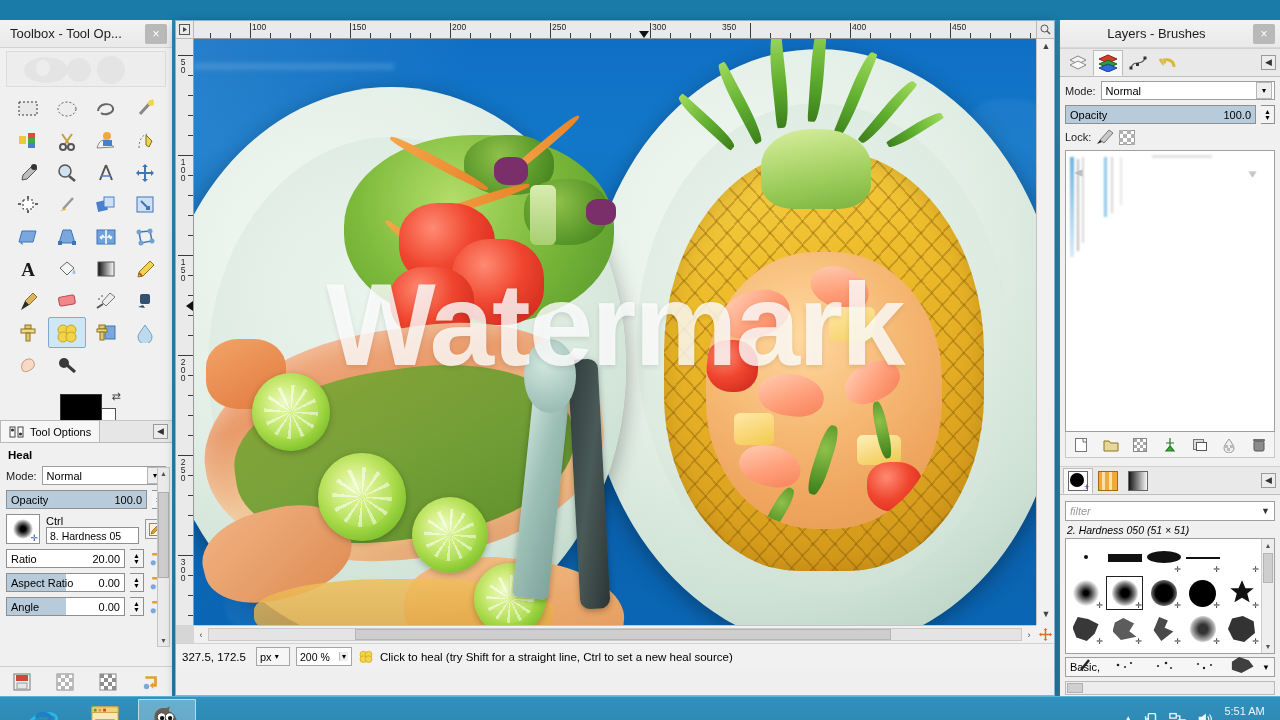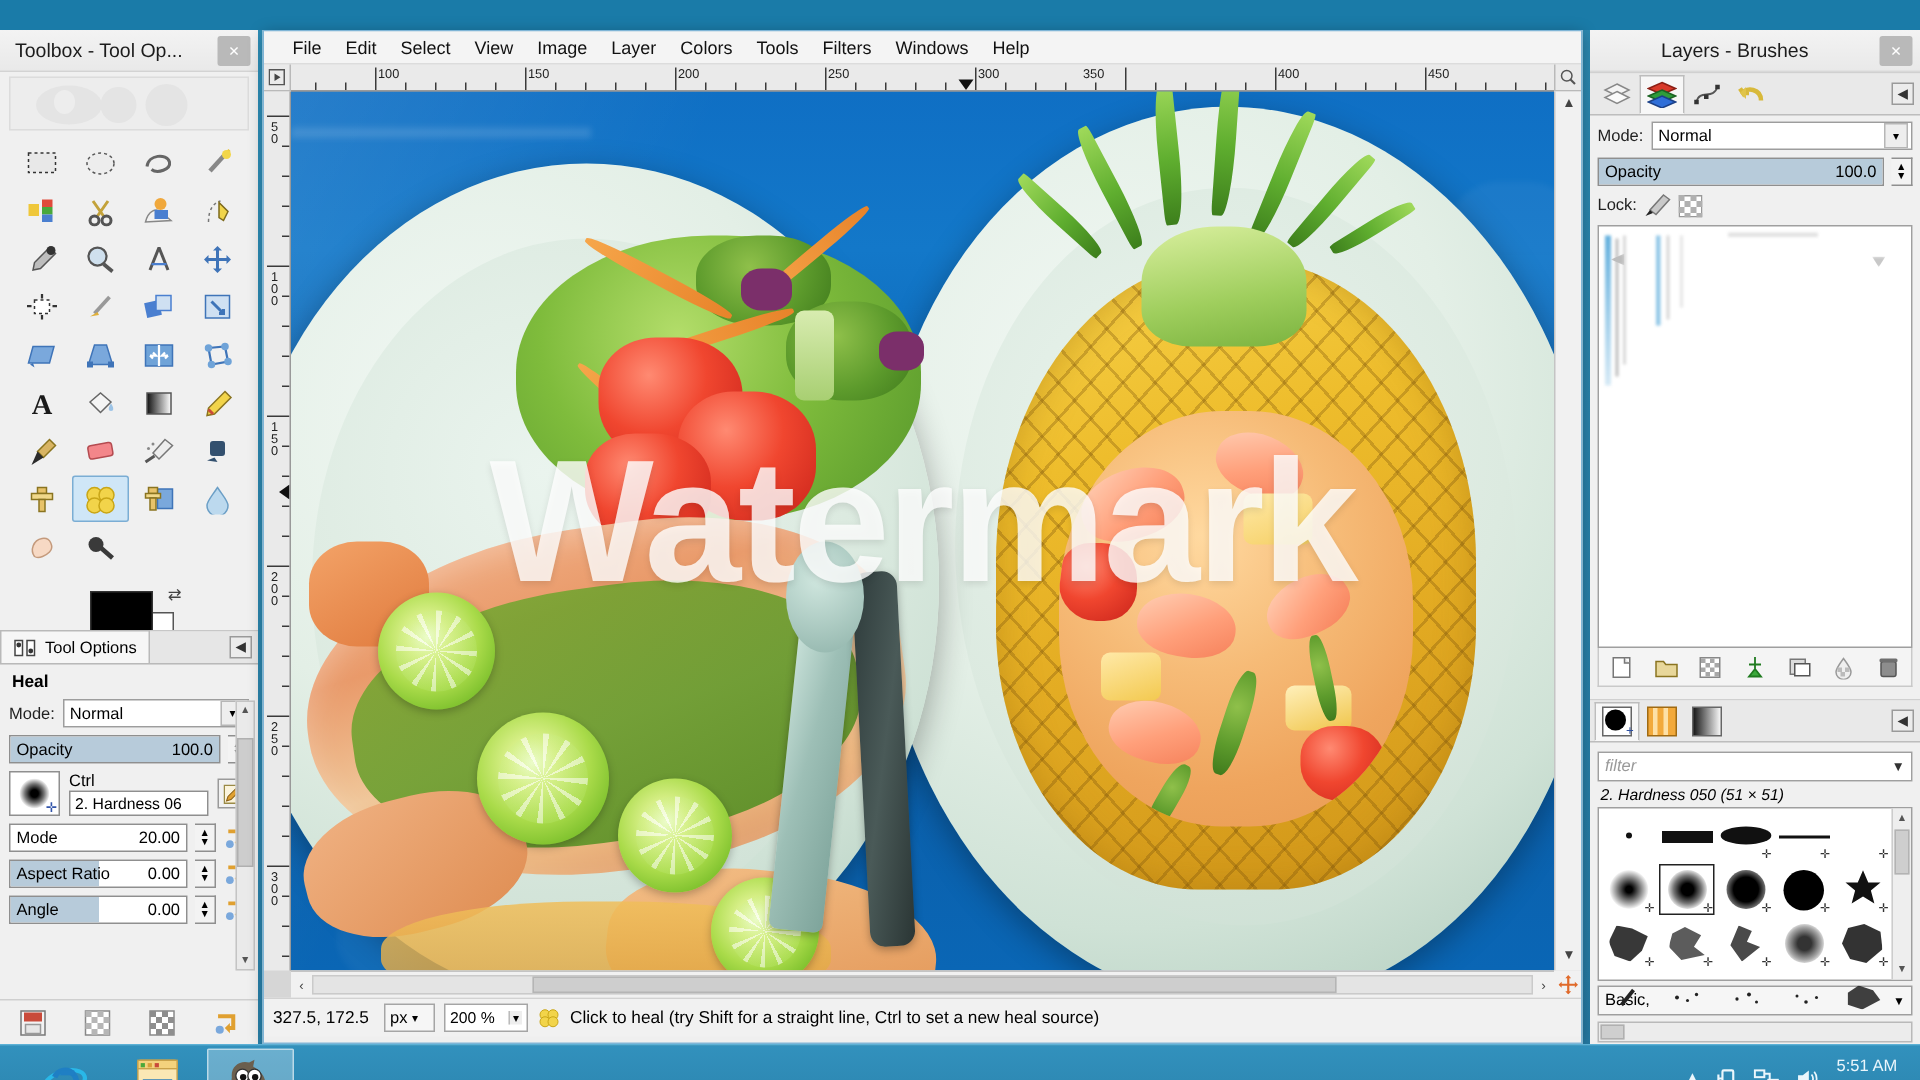--- a/index.html
+++ b/index.html
@@ -645,34 +645,34 @@
           </div>
       </div>
 
       <div class="brushrow">
         <div class="brush-thumb">
           <div class="dot"></div>
           <div class="plus">✛</div>
         </div>
         <div class="brush-field">
           <div class="cap">Ctrl</div>
-          <div class="inp">2. Hardness 06</div>
+          <div class="inp">8. Hardness 05</div>
         </div>
         <div class="editbtn">
           <svg width="13" height="13">
             <rect x="0.5" y="0.5" width="12" height="12" fill="#fbf4dc" stroke="#9a8a46"></rect>
             <path d="M9 2 l2 2 -6 6 -3 1 1-3z" fill="#e0a030" stroke="#8a5f16" stroke-width="0.7"></path>
           </svg>
         </div>
       </div>
 
       <div class="row">
         <div class="slider">
           <div class="fill" style="width:0%"></div>
-          <span class="lbl">Mode</span>
+          <span class="lbl">Ratio</span>
           <span class="val">20.00</span>
         </div>
         <div class="spin">
             <span>▲</span>
             <span>▼</span>
           </div>
         <svg class="linkbtn" viewBox="0 0 16 16">
           <path d="M3 4 h9 v7 h-3" fill="none" stroke="#e0a030" stroke-width="2.4"></path>
           <path d="M10 14 l-3-3 3-3z" fill="#e0a030"></path>
             <circle cx="4" cy="12" r="2.4" fill="#7aa8dc"></circle>
@@ -756,33 +756,20 @@
       <svg width="18" height="18" viewBox="0 0 16 16">
         <path d="M3 4 h9 v7 h-3" fill="none" stroke="#e0a030" stroke-width="2.4"></path>
         <path d="M10 14 l-3-3 3-3z" fill="#e0a030"></path>
           <circle cx="4" cy="12" r="2.4" fill="#7aa8dc"></circle>
       </svg>
     </div>
   </div>
 
   <div class="win" id="gimpwin">
 
-    <div class="menubar">
-      <span>File</span>
-      <span>Edit</span>
-      <span>Select</span>
-      <span>View</span>
-      <span>Image</span>
-      <span>Layer</span>
-      <span>Colors</span>
-      <span>Tools</span>
-      <span>Filters</span>
-      <span>Windows</span>
-      <span>Help</span>
-    </div>
 
     <div class="canvas-wrap">
       <div class="ruler-corner">
         <svg width="11" height="11">
             <rect x="0.5" y="0.5" width="10" height="10" fill="none" stroke="#555"></rect>
             <path d="M4 3 l4 2.5 -4 2.5z" fill="#444"></path>
           </svg>
       </div>
       <div class="ruler-tr">
         <svg width="11" height="11">

